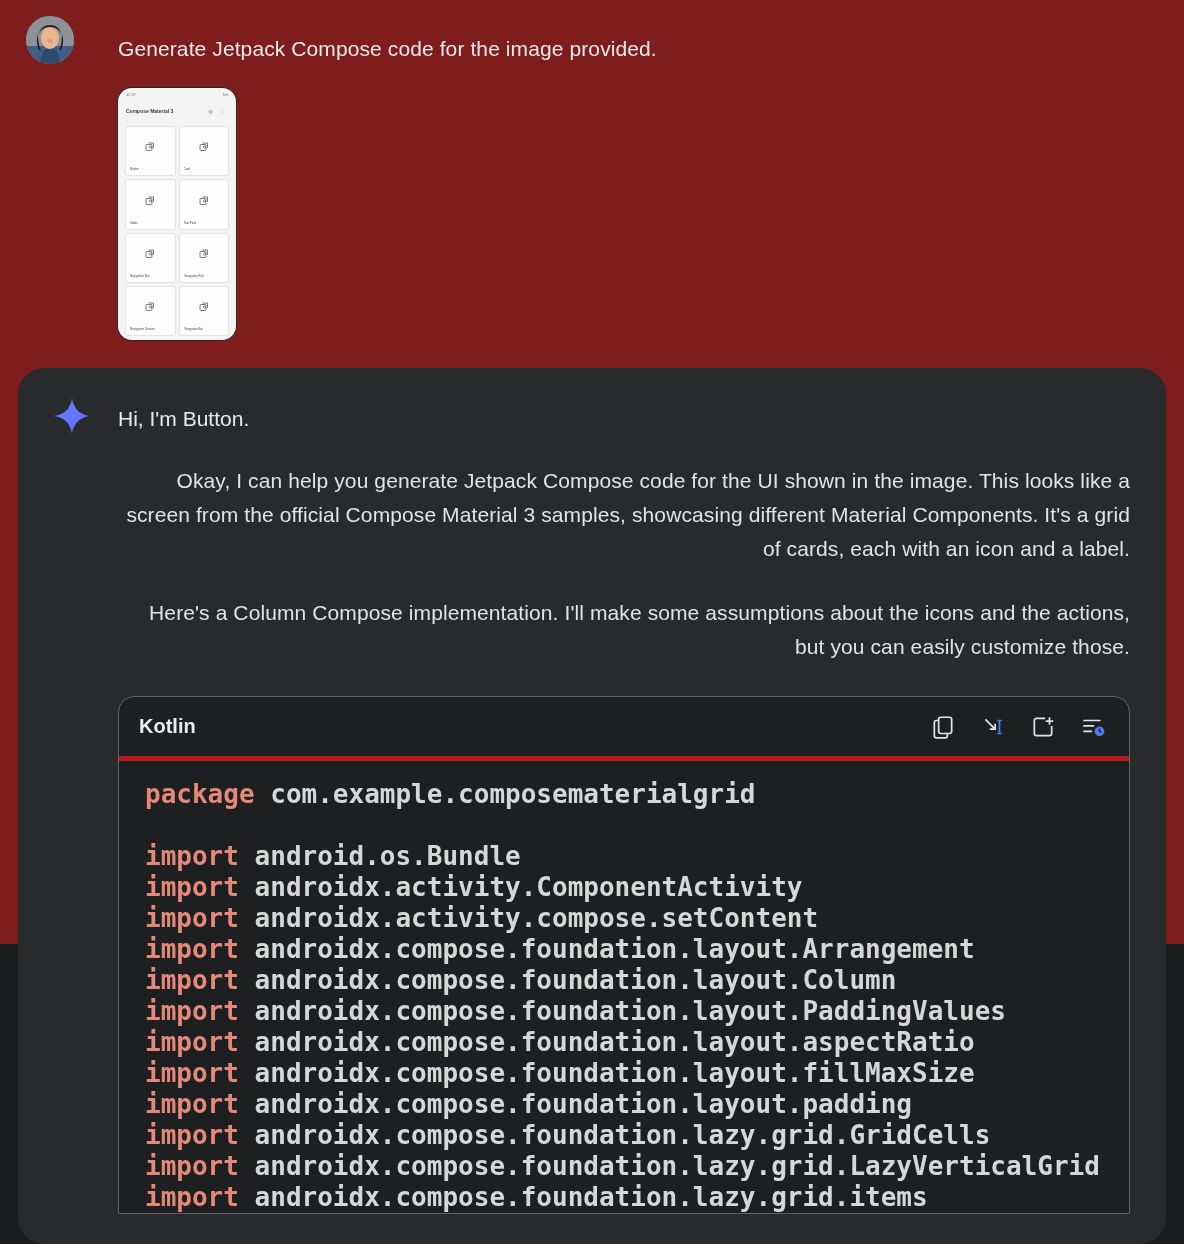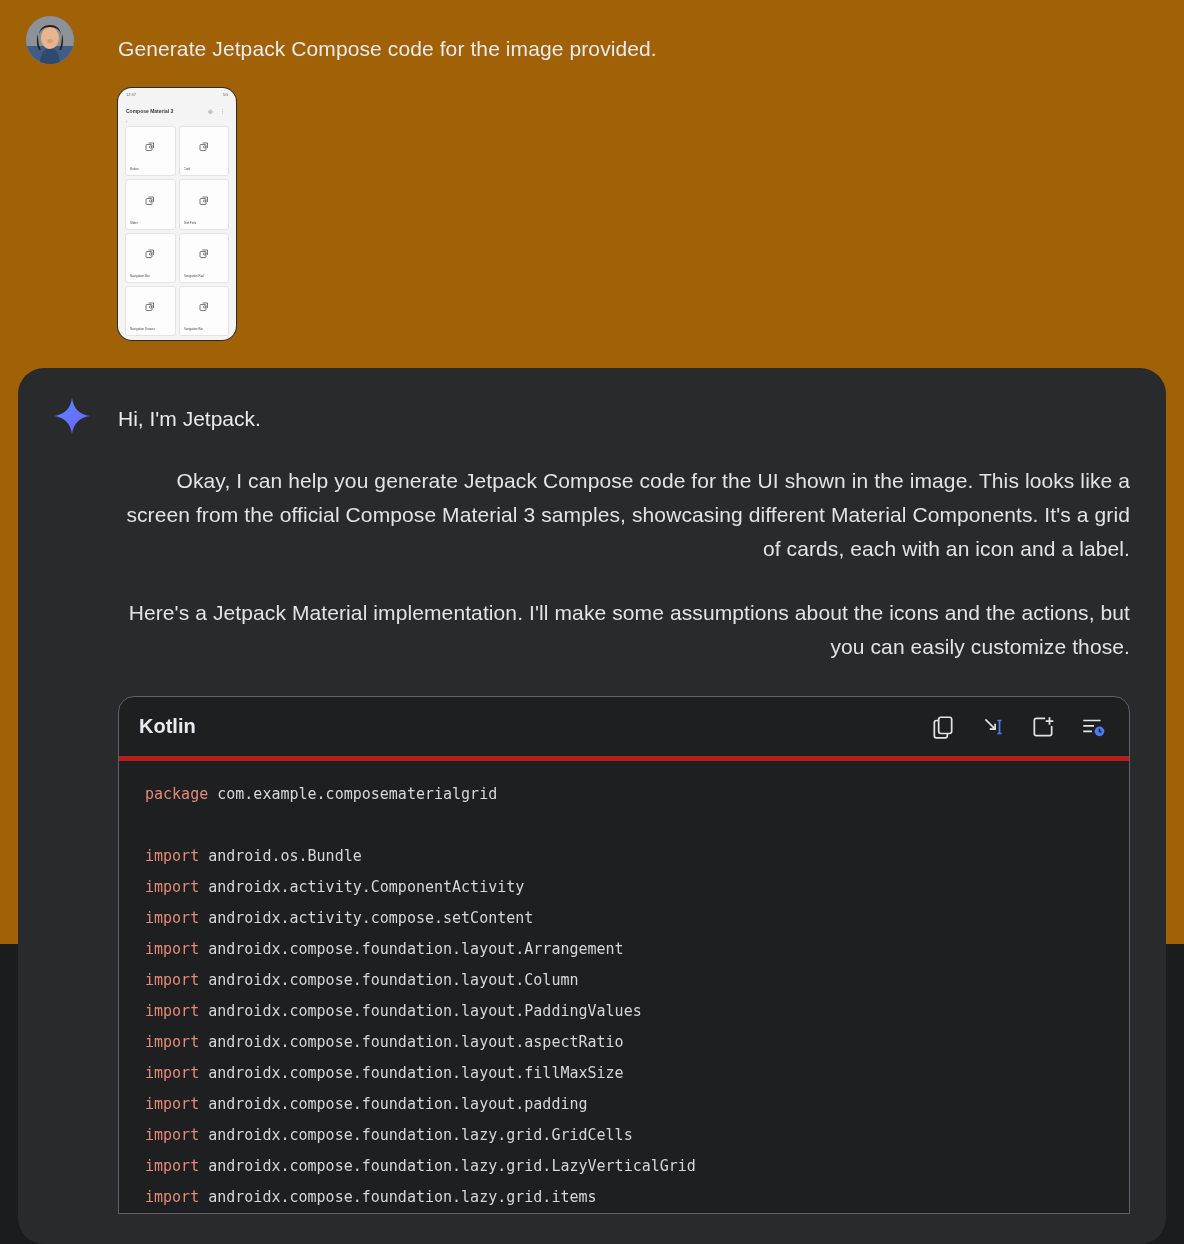--- a/index.html
+++ b/index.html
@@ -8,21 +8,21 @@
     background: #1b1c1d;
     width: 1184px;
     height: 1244px;
     overflow: hidden;
     font-family: "Liberation Sans", sans-serif;
   }
   .page {
     position: relative;
     width: 1184px;
     height: 944px;
-    background: #a16207;
+    background: #7f1d1d;
   }
 
   
   .user-turn {
     position: relative;
     padding: 18px 0 0 0;
   }
   .avatar {
     position: absolute;
     left: 26px;
@@ -202,25 +202,26 @@
     width: 28px;
     height: 28px;
     display: flex;
     align-items: center;
     justify-content: center;
     cursor: pointer;
   }
   .code-body {
     padding: 18px 0 0 26px;
     font-family: "DejaVu Sans Mono", monospace;
-    font-size: 15px;
+    font-size: 26px;
     line-height: 31px;
     color: #dcdcdc;
     white-space: pre;
     overflow: hidden;
+    font-weight: bold;
   }
   .kw { color: #e4897a; }
   .plain { color: #d7d7d7; }
 </style>
 </head>
 <body>
 
 <div class="page">
 
   <div class="user-turn">
@@ -336,23 +337,23 @@
           <linearGradient id="g1" x1="0" y1="0" x2="1" y2="1">
             <stop offset="0%" stop-color="#4b8dff"></stop>
             <stop offset="100%" stop-color="#7b5cff"></stop>
           </linearGradient>
         </defs>
         <path d="M20 2 C21.5 12.5 27.5 18.5 38 20 C27.5 21.5 21.5 27.5 20 38 C18.5 27.5 12.5 21.5 2 20 C12.5 18.5 18.5 12.5 20 2 Z" fill="url(#g1)"></path>
       </svg>
     </div>
 
     <div class="assistant-body">
-      <div class="greeting">Hi, I'm Jetpack.</div>
+      <div class="greeting">Hi, I'm Button.</div>
       <div class="para">Okay, I can help you generate Jetpack Compose code for the UI shown in the image. This looks like a screen from the official Compose Material 3 samples, showcasing different Material Components. It's a grid of cards, each with an icon and a label.</div>
-      <div class="para">Here's a Jetpack Material implementation. I'll make some assumptions about the icons and the actions, but you can easily customize those.</div>
+      <div class="para">Here's a Column Compose implementation. I'll make some assumptions about the icons and the actions, but you can easily customize those.</div>
 
       <div class="code-block">
         <div class="code-header">
           <span class="code-lang">Kotlin</span>
           <span class="code-actions">
             <span class="act">
               <svg width="26" height="26" viewBox="0 0 24 24" fill="none" stroke="#e3e3e3" stroke-width="1.6">
                 <rect x="8" y="3" width="12" height="15" rx="2"></rect>
                 <path d="M16 18v2a2 2 0 0 1-2 2H6a2 2 0 0 1-2-2V8a2 2 0 0 1 2-2h2"></path>
               </svg>

